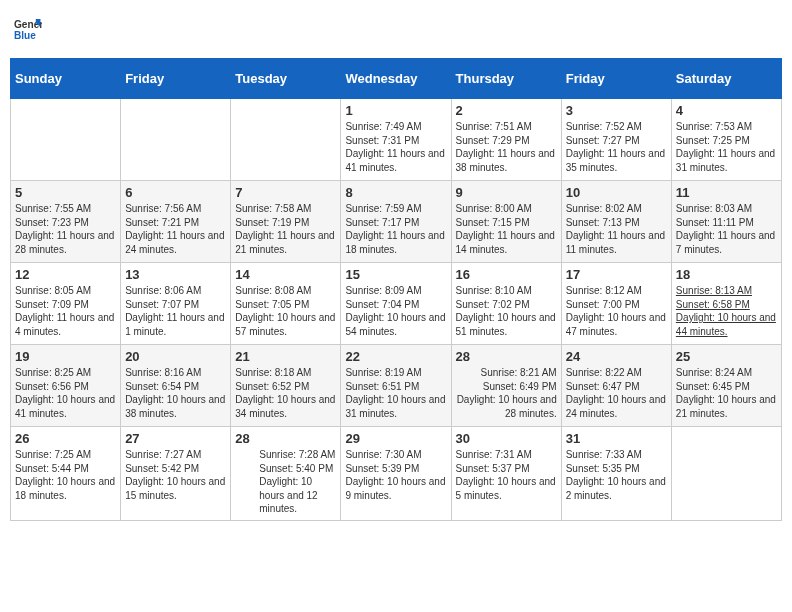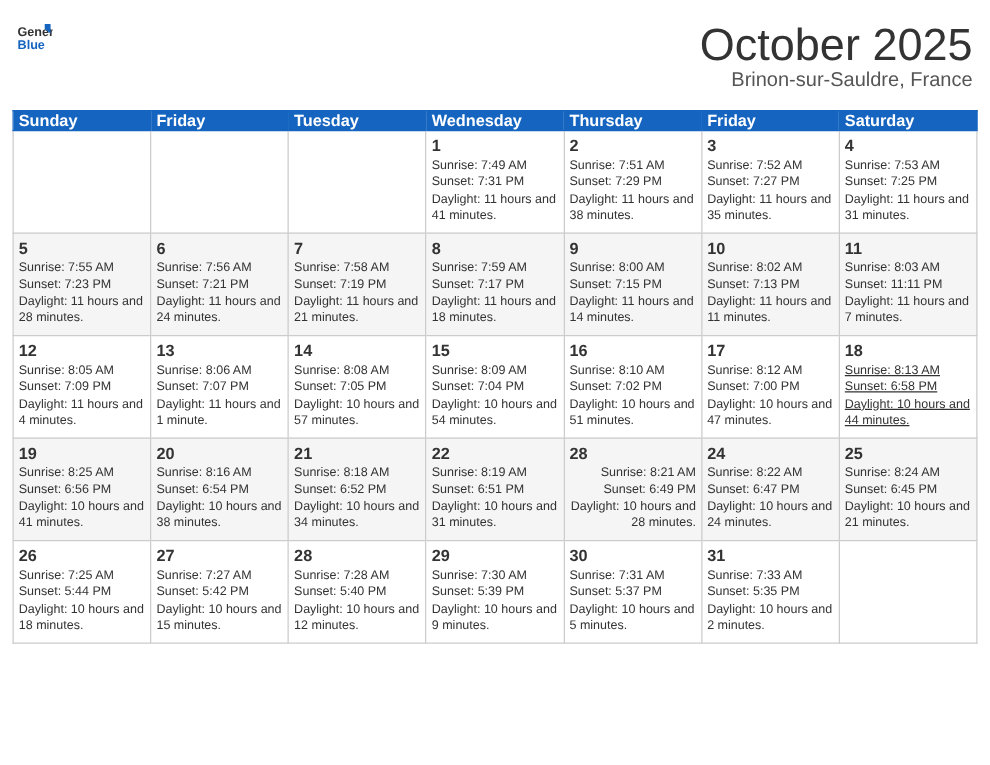--- a/index.html
+++ b/index.html
@@ -39,21 +39,21 @@
     }
     table {
       width: 100%;
       border-collapse: collapse;
     }
     thead tr th {
       background-color: #1565c0;
       color: #fff;
       font-size: 13px;
       font-weight: bold;
-      padding: 0 4px;
+      padding: 12px 4px;
       text-align: left;
       border: 1px solid #1565c0;
     }
     tbody tr td {
       vertical-align: top;
       border: 1px solid #ccc;
       padding: 4px 4px;
       min-height: 80px;
       height: 82px;
       width: 108px;
@@ -81,24 +81,20 @@
 <body>
 
 <div class="header">
   <div class="logo">
     <svg class="logo-icon" viewBox="0 0 36 36">
       <text x="0" y="16" font-size="13" font-weight="bold" fill="#333" font-family="Arial">General</text>
       <text x="0" y="30" font-size="13" font-weight="bold" fill="#1565c0" font-family="Arial">Blue</text>
       <polygon points="28,4 34,4 34,14 28,9" fill="#1565c0"></polygon>
     </svg>
   </div>
-  <div class="title-block">
-    <div class="month-title">October 2025</div>
-    <div class="subtitle">Brinon-sur-Sauldre, France</div>
-  </div>
 </div>
 
 <table>
   <thead>
     <tr>
     <th>Sunday</th>
         <th>Friday</th>
         <th>Tuesday</th>
         <th>Wednesday</th>
         <th>Thursday</th>
@@ -276,21 +272,21 @@
 Daylight: 10 hours and 18 minutes.</div>
         </td>
         <td>
           <span class="day-number">27</span>
           <div class="cell-text" style="white-space: pre-line;">Sunrise: 7:27 AM
 Sunset: 5:42 PM
 Daylight: 10 hours and 15 minutes.</div>
         </td>
         <td>
           <span class="day-number">28</span>
-          <div class="cell-text" style="white-space: pre-line;">Sunrise: 7:28 AM
+          <div class="cell-text" style="white-space: pre-line; margin-left: 24px;">Sunrise: 7:28 AM
 Sunset: 5:40 PM
 Daylight: 10 hours and 12 minutes.</div>
         </td>
         <td>
           <span class="day-number">29</span>
           <div class="cell-text" style="white-space: pre-line;">Sunrise: 7:30 AM
 Sunset: 5:39 PM
 Daylight: 10 hours and 9 minutes.</div>
         </td>
         <td>

